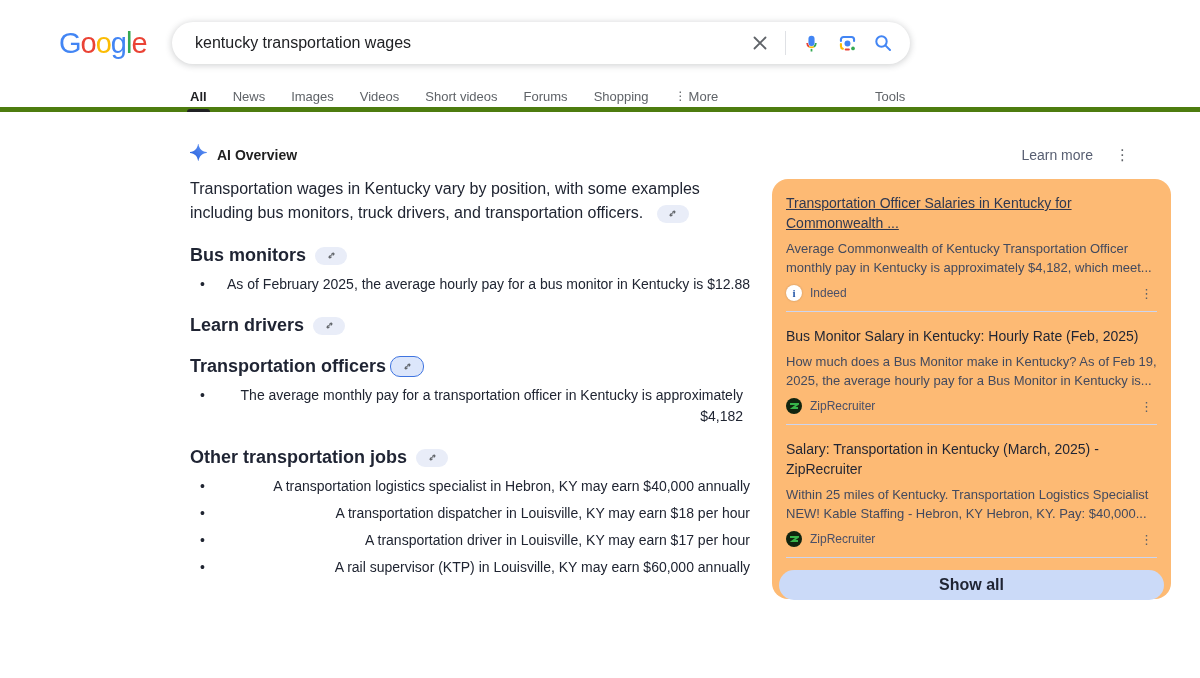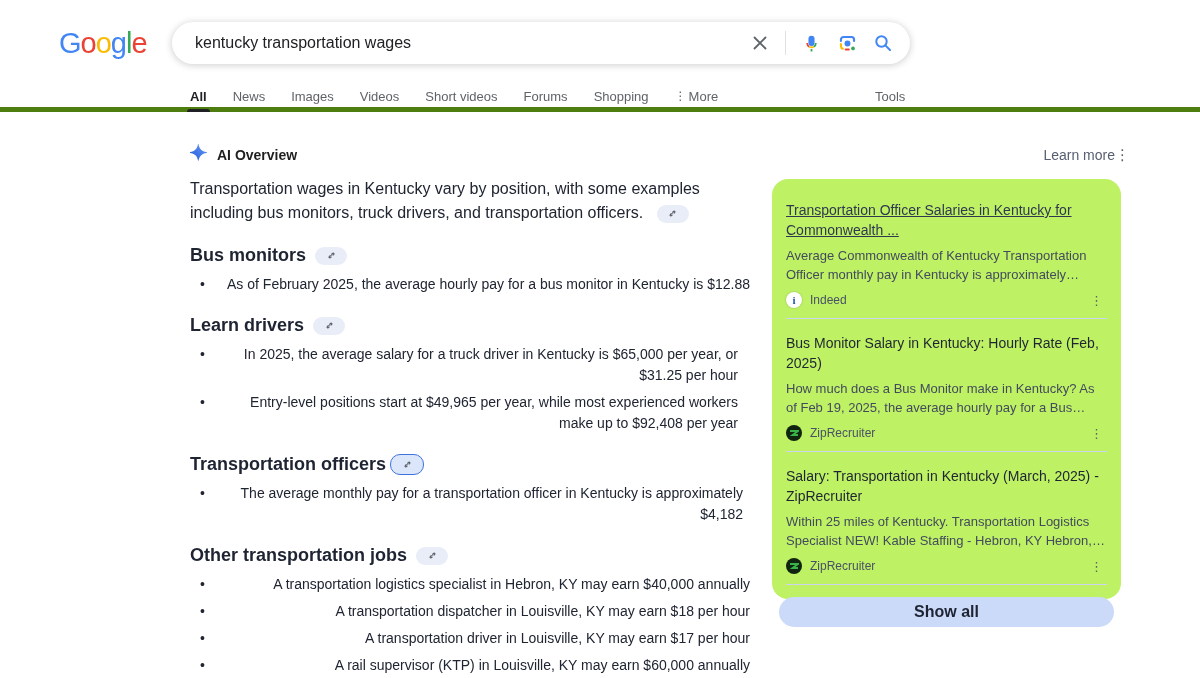--- a/index.html
+++ b/index.html
@@ -26,39 +26,39 @@
   .tabs { position:absolute; left:190px; top:0; height:28px; display:flex; gap:26px; font-size:13px; color:#5f6368; }
   .tab { position:relative; padding-top:5px; cursor:pointer; white-space:nowrap; display:flex; align-items:flex-start; gap:2px; }
   .tab.active { color:#202124; font-weight:700; }
   .tab.active::after { content:""; position:absolute; left:-3px; right:-3px; bottom:0; height:3px; background:#202124; border-radius:3px 3px 0 0; }
   .tab .kebab-sm { font-size:12px; color:#5f6368; line-height:15px; }
   .tools { position:absolute; left:875px; top:5px; font-size:13px; color:#5f6368; cursor:pointer; }
   
   .ai-head { position:absolute; left:190px; top:144px; width:940px; display:flex; align-items:center; }
   .ai-badge { display:flex; align-items:center; gap:10px; }
   .ai-label { font-size:14px; font-weight:700; color:#1f1f1f; }
-  .ai-right { margin-left:auto; display:flex; align-items:center; }
+  .ai-right { margin-left:auto; display:flex; align-items:center; gap:22px; }
   .learn-more { font-size:14px; color:#575e71; cursor:pointer; }
   .kebab { font-size:15px; color:#5f6368; cursor:pointer; line-height:16px; letter-spacing:0; }
   
   .content { position:absolute; left:190px; top:177px; width:560px; }
   .intro { font-size:16px; line-height:24px; width:520px; color:#202532; margin:0; }
   .h-sec { font-size:18px; font-weight:700; color:#1f2433; margin:20px 0 8px; display:flex; align-items:center; }
   .chip {
     display:inline-flex; align-items:center; justify-content:center;
     width:32px; height:18px; border-radius:10px; background:#e9edf8; margin-left:9px;
     cursor:pointer; vertical-align:middle; flex:none;
   }
   .chip svg { display:block; }
   .chip.active { background:#dce6fb; border:1.5px solid #3f74e0; width:34px; height:21px; margin-left:4px; }
   ul.blist { list-style:none; margin:0; padding:0 0 0 8px; }
   ul.blist li { position:relative; padding-left:20px; margin:0 0 6px; font-size:14px; line-height:21px; color:#202532; width:552px;text-align:right; }
   ul.blist li::before { content:"•"; position:absolute; left:2px; top:0; font-size:14px; color:#202532; }
   
-  .panel { position:absolute; left:772px; top:179px; width:349px; height:420px; background:#bef264; border-radius:16px; padding-top:9px; }
+  .panel { position:absolute; left:772px; top:179px; width:399px; height:420px; background:#fdba74; border-radius:16px; padding-top:2px; }
   .card { padding:12px 14px 8px; cursor:pointer; }
   .card-title { font-size:14px; line-height:20px; color:#1f2433; }
   .card.hl .card-title { text-decoration:underline; color:#2f3850; }
   .card-snippet { margin-top:6px; font-size:13px; line-height:19px; color:#434a5e;
     display:-webkit-box; -webkit-line-clamp:2; -webkit-box-orient:vertical; overflow:hidden; }
   .card-src { margin-top:8px; display:flex; align-items:center; gap:8px; font-size:12px; color:#4a5068; }
   .src-kebab { margin-left:auto; color:#5f6368; font-size:13px; cursor:pointer; padding:0 4px; }
   .src-ic { width:16px; height:16px; border-radius:50%; flex:none; display:flex; align-items:center; justify-content:center; }
   .src-ic.indeed { background:#fff; box-shadow:0 0 2px rgba(0,0,0,.25); color:#2557a7; font-weight:700; font-size:11px; font-family:"Liberation Serif","DejaVu Serif",serif; }
   .src-ic.zip { background:#10240f; }
@@ -185,24 +185,20 @@
     </ul>
 
     <div class="h-sec">
       <span>Learn drivers</span>
       <span class="chip">
           <svg width="11" height="11" viewBox="0 0 24 24">
             <path d="M17.6 6.4a3 3 0 0 0-4.2 0l-2.1 2.1 1.4 1.4 2.1-2.1a1 1 0 0 1 1.4 1.4l-2.1 2.1 1.4 1.4 2.1-2.1a3 3 0 0 0 0-4.2zM6.4 17.6a3 3 0 0 0 4.2 0l2.1-2.1-1.4-1.4-2.1 2.1a1 1 0 0 1-1.4-1.4l2.1-2.1-1.4-1.4-2.1 2.1a3 3 0 0 0 0 4.2zM9.2 14.8l5.6-5.6-1-1-5.6 5.6z" fill="#3c4043"></path>
           </svg>
         </span>
     </div>
-    <ul class="blist">
-      <li style="width:540px">In 2025, the average salary for a truck driver in Kentucky is $65,000 per year, or $31.25 per hour</li>
-      <li style="width:540px">Entry-level positions start at $49,965 per year, while most experienced workers make up to $92,408 per year</li>
-    </ul>
 
     <div class="h-sec">
       <span>Transportation officers</span>
       <span class="chip active">
           <svg width="11" height="11" viewBox="0 0 24 24">
             <path d="M17.6 6.4a3 3 0 0 0-4.2 0l-2.1 2.1 1.4 1.4 2.1-2.1a1 1 0 0 1 1.4 1.4l-2.1 2.1 1.4 1.4 2.1-2.1a3 3 0 0 0 0-4.2zM6.4 17.6a3 3 0 0 0 4.2 0l2.1-2.1-1.4-1.4-2.1 2.1a1 1 0 0 1-1.4-1.4l2.1-2.1-1.4-1.4-2.1 2.1a3 3 0 0 0 0 4.2zM9.2 14.8l5.6-5.6-1-1-5.6 5.6z" fill="#3c4043"></path>
           </svg>
         </span>
     </div>
     <ul class="blist">

